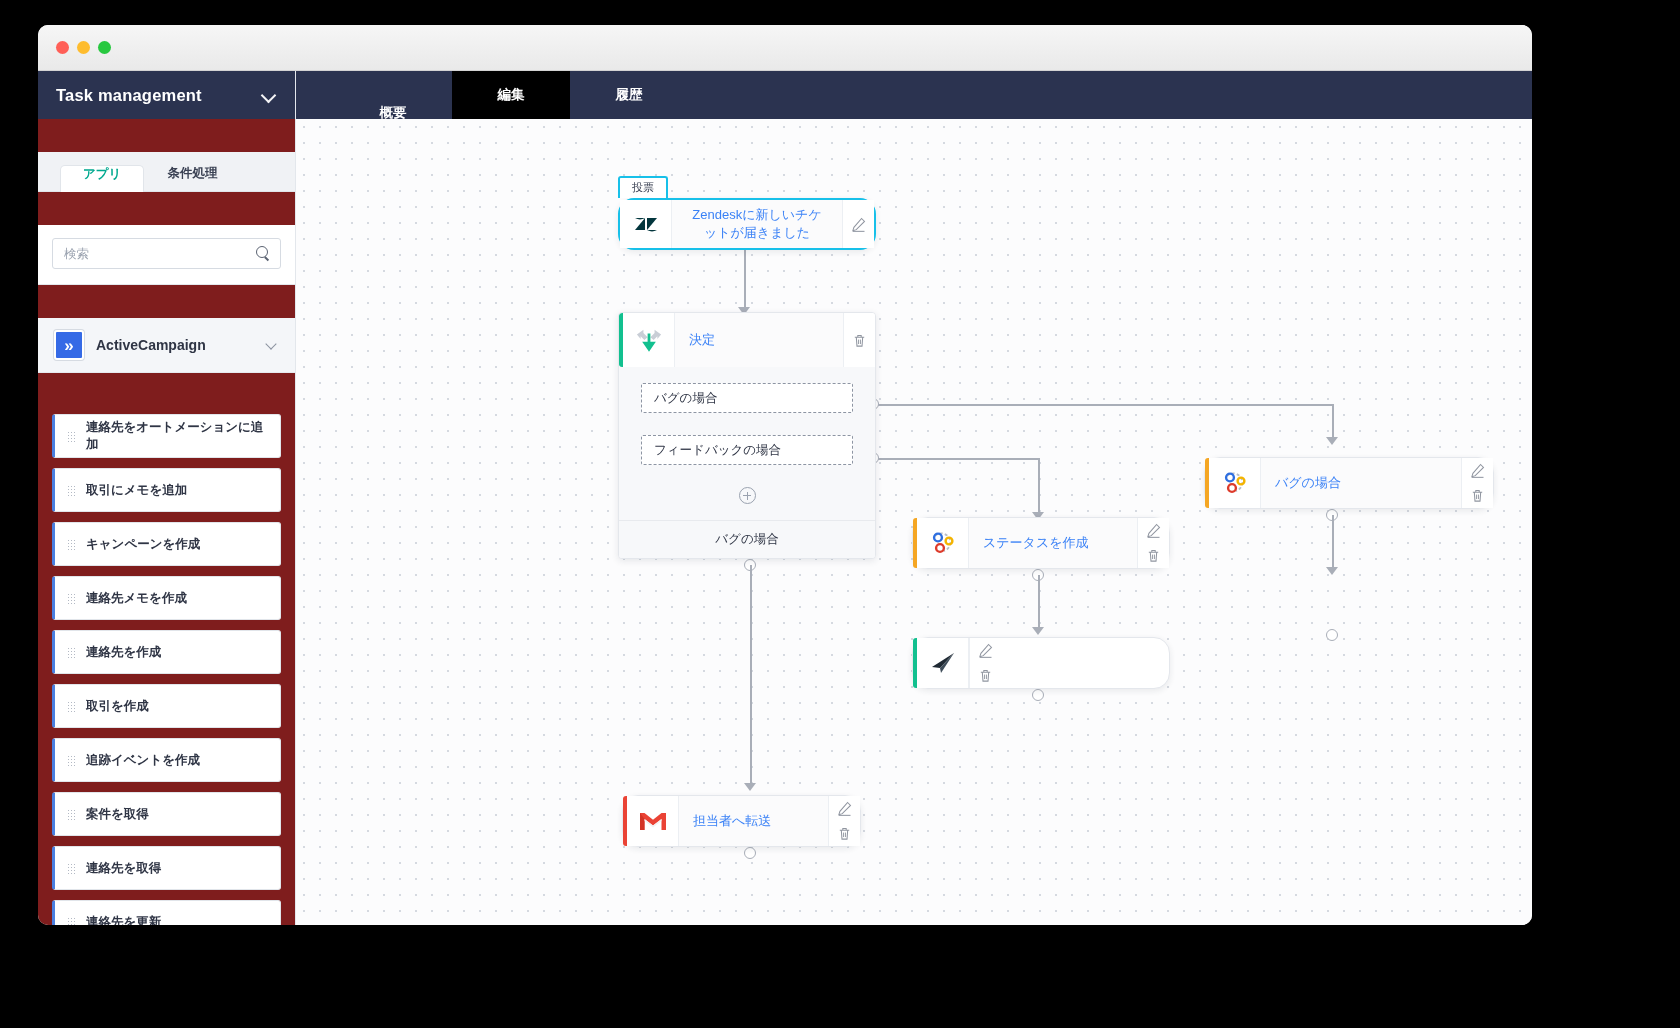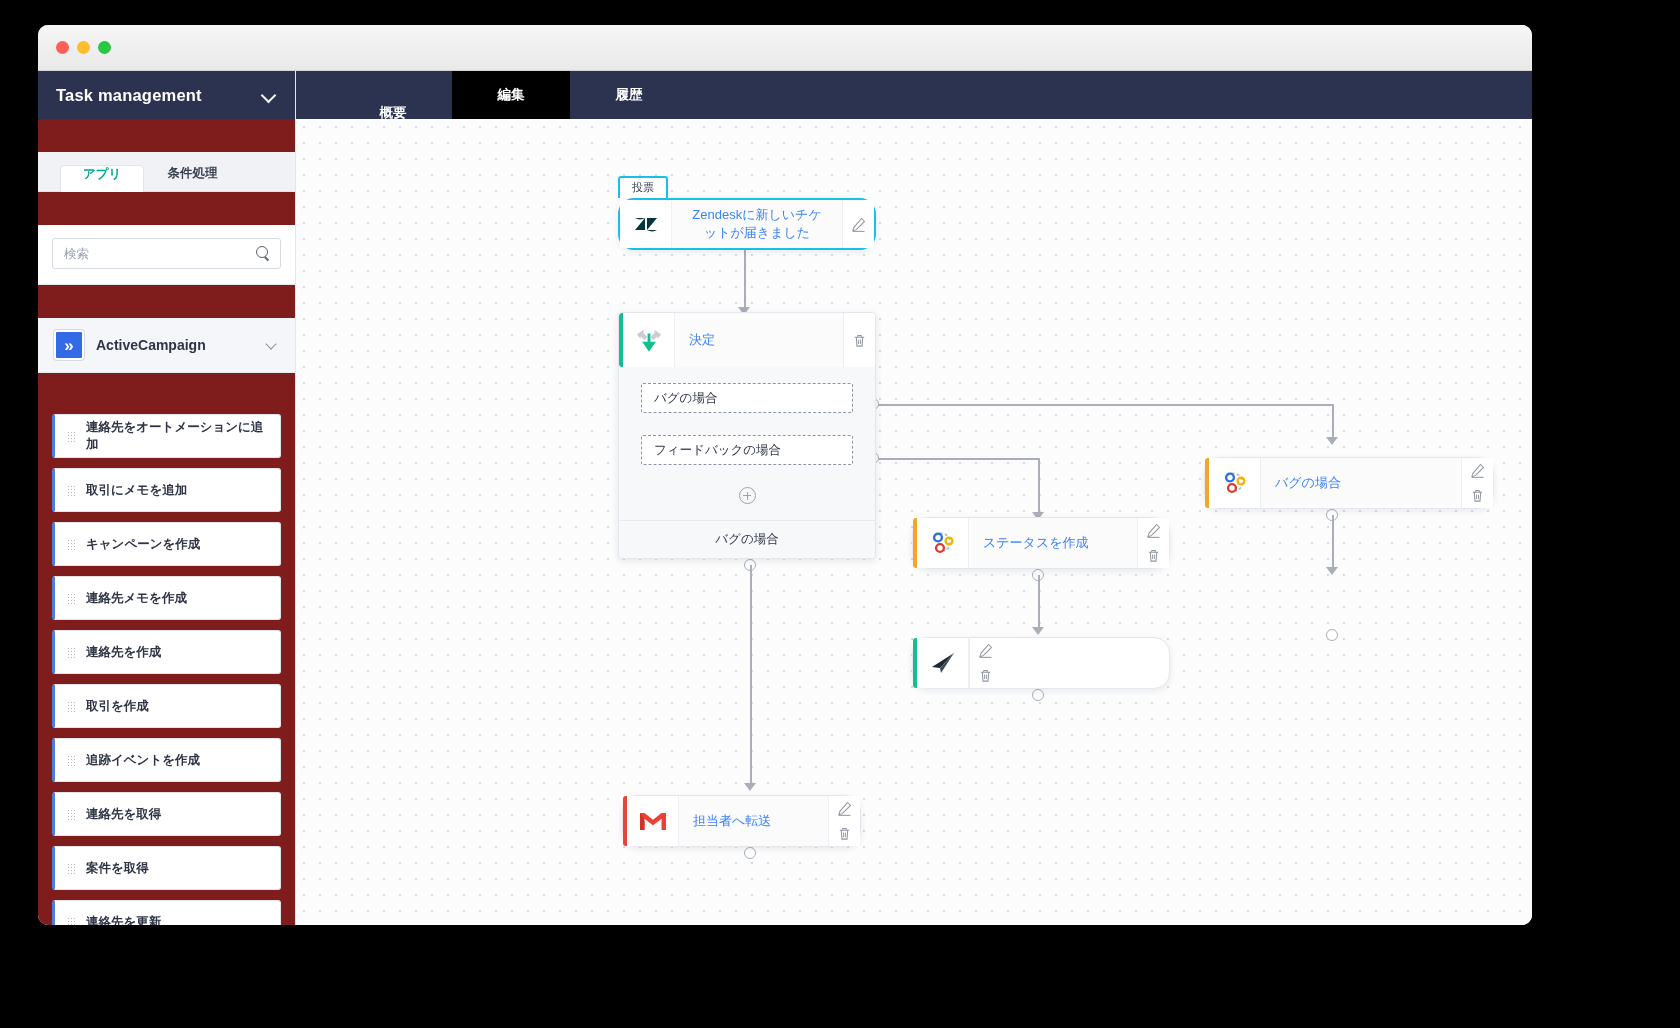--- a/index.html
+++ b/index.html
@@ -370,25 +370,25 @@
         <div class="action-item">
           <span class="grip"></span>
           <span class="action-label">取引を作成</span>
         </div>
         <div class="action-item">
           <span class="grip"></span>
           <span class="action-label">追跡イベントを作成</span>
         </div>
         <div class="action-item">
           <span class="grip"></span>
+          <span class="action-label">案件を取得</span>
+        </div>
+        <div class="action-item">
+          <span class="grip"></span>
           <span class="action-label">連絡先を取得</span>
-        </div>
-        <div class="action-item">
-          <span class="grip"></span>
-          <span class="action-label">案件を取得</span>
         </div>
         <div class="action-item">
           <span class="grip"></span>
           <span class="action-label">連絡先を更新</span>
         </div>
         <div class="action-item">
           <span class="grip"></span>
           <span class="action-label">案件を更新</span>
         </div>
       </div>

